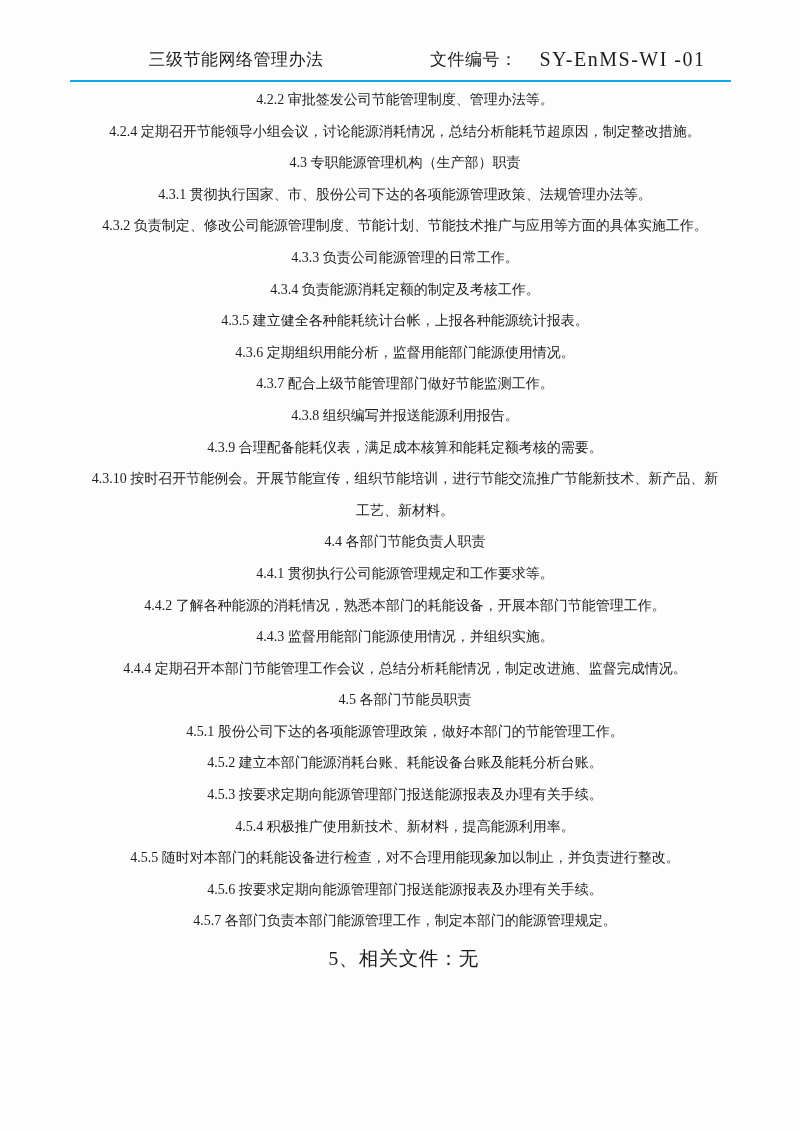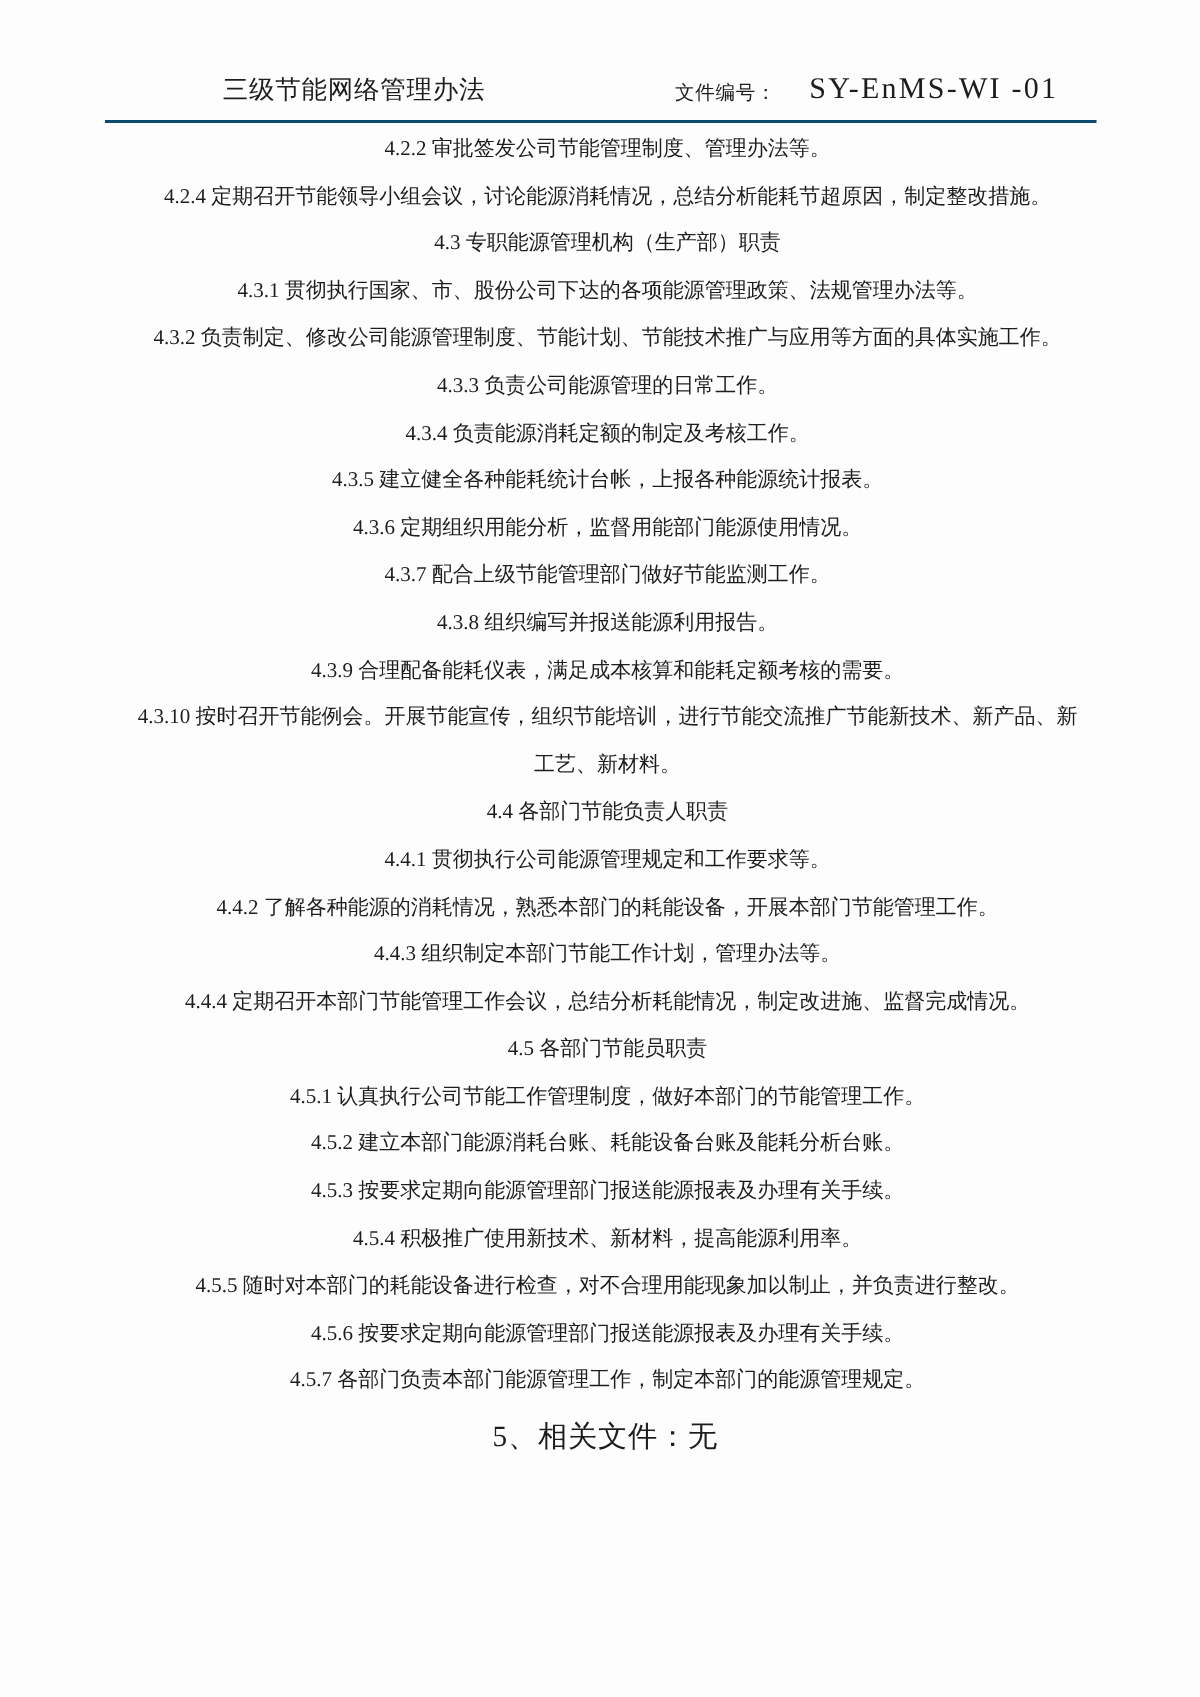--- a/index.html
+++ b/index.html
@@ -16,42 +16,41 @@
     width: 800px;
     height: 1131px;
     background: #fdfdfd;
     box-sizing: border-box;
   }
   
   .doc-header {
     margin: 0 69px 0 70px;
     padding-top: 48px;
     padding-bottom: 9px;
-    border-bottom: 2px solid #0c4a6e;
+    border-bottom: 2px solid #0ea5e9;
     display: flex;
     align-items: center;
   }
   .header-title-cell {
     flex: 0 0 332px;
     text-align: center;
     font-size: 17px;
     letter-spacing: 0.5px;
     white-space: nowrap;
   }
   .header-right-cell {
     flex: 1;
     display: flex;
     align-items: flex-end;
     padding-left: 28px;
     white-space: nowrap;
   }
   .doc-no-label {
-    font-size: 13px;
+    font-size: 17px;
     letter-spacing: 0.5px;
-    margin-left: 20px;
   }
   .doc-no-value {
     font-size: 20px;
     margin-left: 22px;
     letter-spacing: 1.5px;
     font-family: "Liberation Serif", "DejaVu Serif", serif;
   }
   
   .doc-body {
     margin: 0 65px 0 75px;
@@ -97,24 +96,24 @@
     <p>4.3.5 建立健全各种能耗统计台帐，上报各种能源统计报表。</p>
     <p>4.3.6 定期组织用能分析，监督用能部门能源使用情况。</p>
     <p>4.3.7 配合上级节能管理部门做好节能监测工作。</p>
     <p>4.3.8 组织编写并报送能源利用报告。</p>
     <p>4.3.9  合理配备能耗仪表，满足成本核算和能耗定额考核的需要。</p>
     <p>4.3.10  按时召开节能例会。开展节能宣传，组织节能培训，进行节能交流推广节能新技术、新产品、新</p>
     <p>工艺、新材料。</p>
     <p>4.4 各部门节能负责人职责</p>
     <p>4.4.1  贯彻执行公司能源管理规定和工作要求等。</p>
     <p>4.4.2 了解各种能源的消耗情况，熟悉本部门的耗能设备，开展本部门节能管理工作。</p>
-    <p>4.4.3  组织制定本部门节能工作计划，管理办法等。</p>
+    <p>4.4.3  监督用能部门能源使用情况，并组织实施。</p>
     <p>4.4.4  定期召开本部门节能管理工作会议，总结分析耗能情况，制定改进施、监督完成情况。</p>
     <p>4.5 各部门节能员职责</p>
-    <p>4.5.1 认真执行公司节能工作管理制度，做好本部门的节能管理工作。</p>
+    <p>4.5.1 股份公司下达的各项能源管理政策，做好本部门的节能管理工作。</p>
     <p>4.5.2  建立本部门能源消耗台账、耗能设备台账及能耗分析台账。</p>
     <p>4.5.3  按要求定期向能源管理部门报送能源报表及办理有关手续。</p>
     <p>4.5.4  积极推广使用新技术、新材料，提高能源利用率。</p>
     <p>4.5.5  随时对本部门的耗能设备进行检查，对不合理用能现象加以制止，并负责进行整改。</p>
     <p>4.5.6 按要求定期向能源管理部门报送能源报表及办理有关手续。</p>
     <p>4.5.7 各部门负责本部门能源管理工作，制定本部门的能源管理规定。</p>
 
     <div class="section5-heading">5、相关文件：无</div>
   </div>
 

